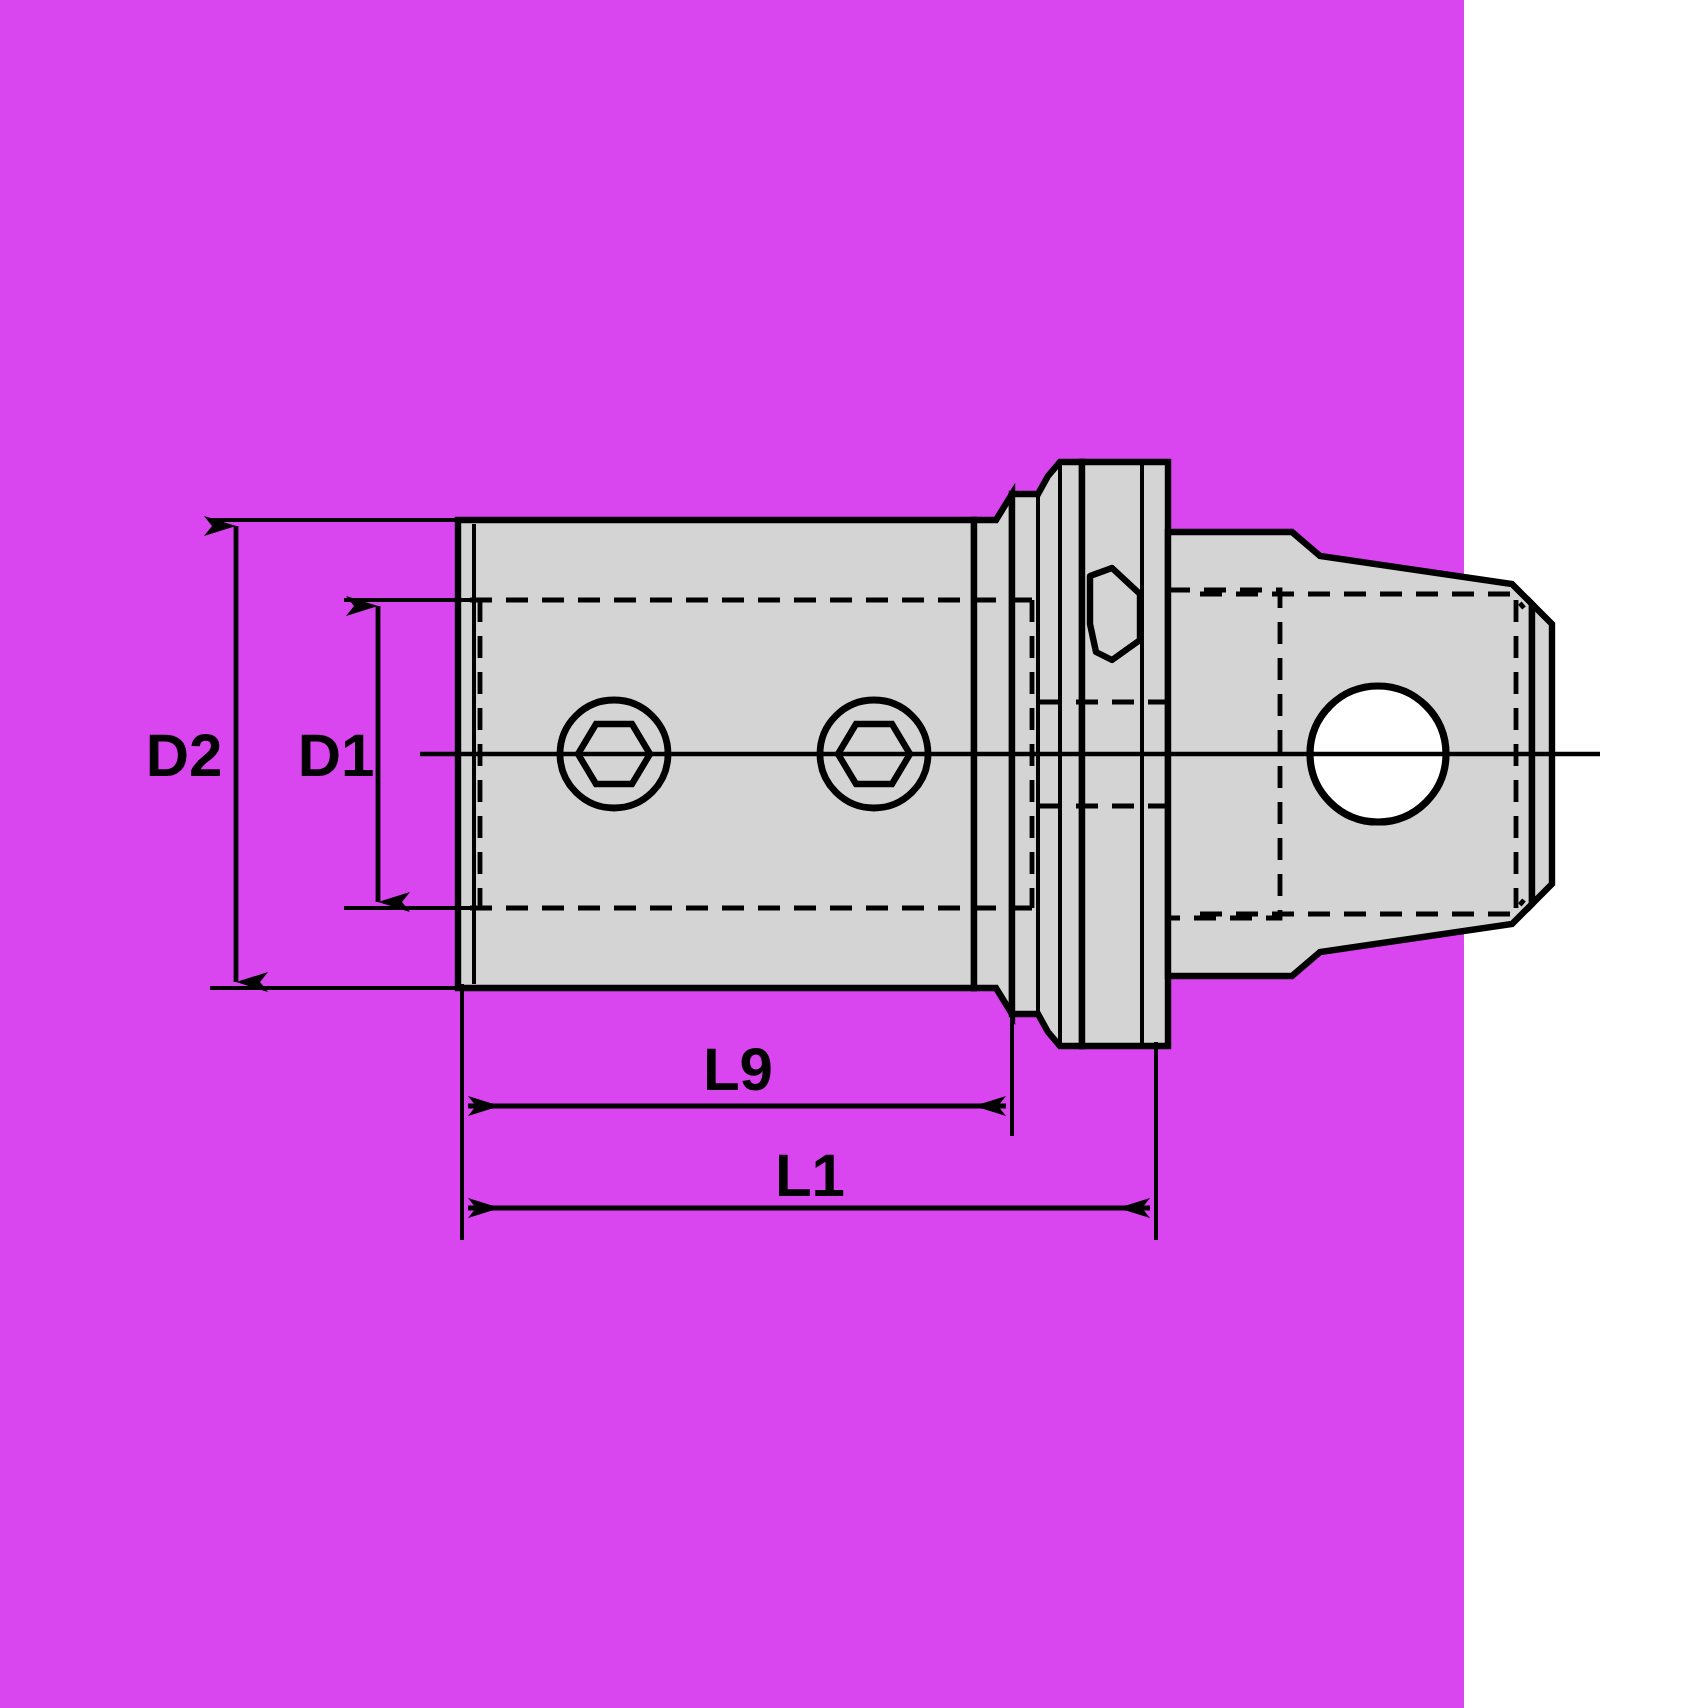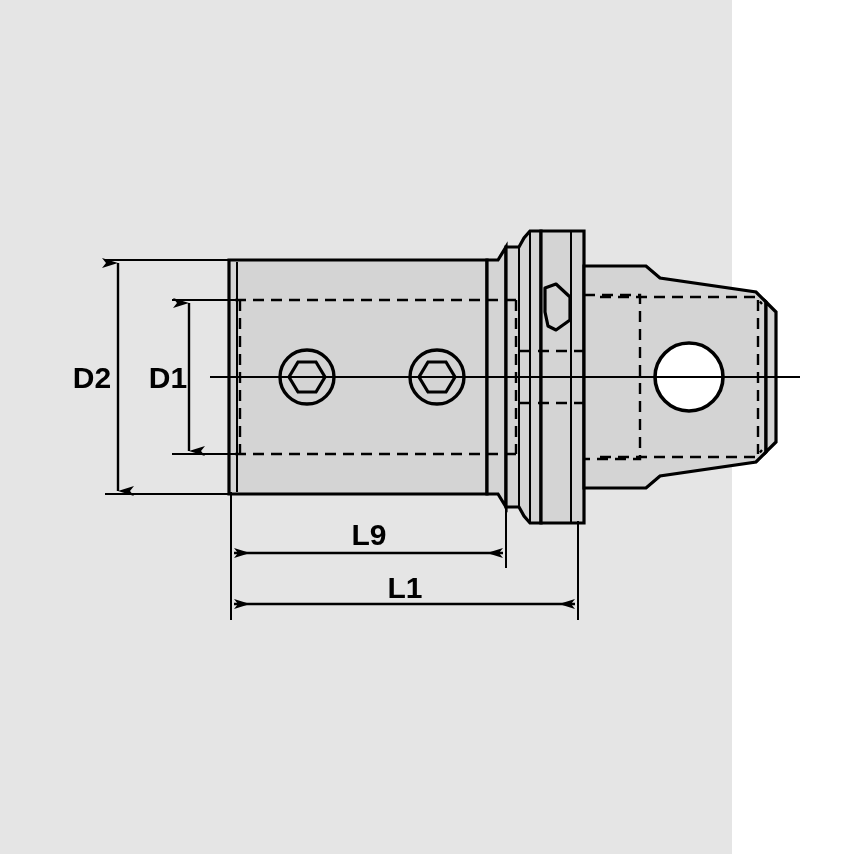--- a/index.html
+++ b/index.html
@@ -10,21 +10,21 @@
   body {
     width: 854px;
     height: 854px;
     font-family: "Liberation Sans", sans-serif;
     overflow: hidden;
   }
   #drawing-root {
     position: relative;
     width: 732px;
     height: 854px;
-    background: #e5e5e5;
+    background: #d946ef;
   }
   svg.drawing {
     display: block;
     width: 854px;
     height: 854px;
   }
   .dim-label {
     font-family: "Liberation Sans", sans-serif;
     font-weight: bold;
     font-size: 30px;

